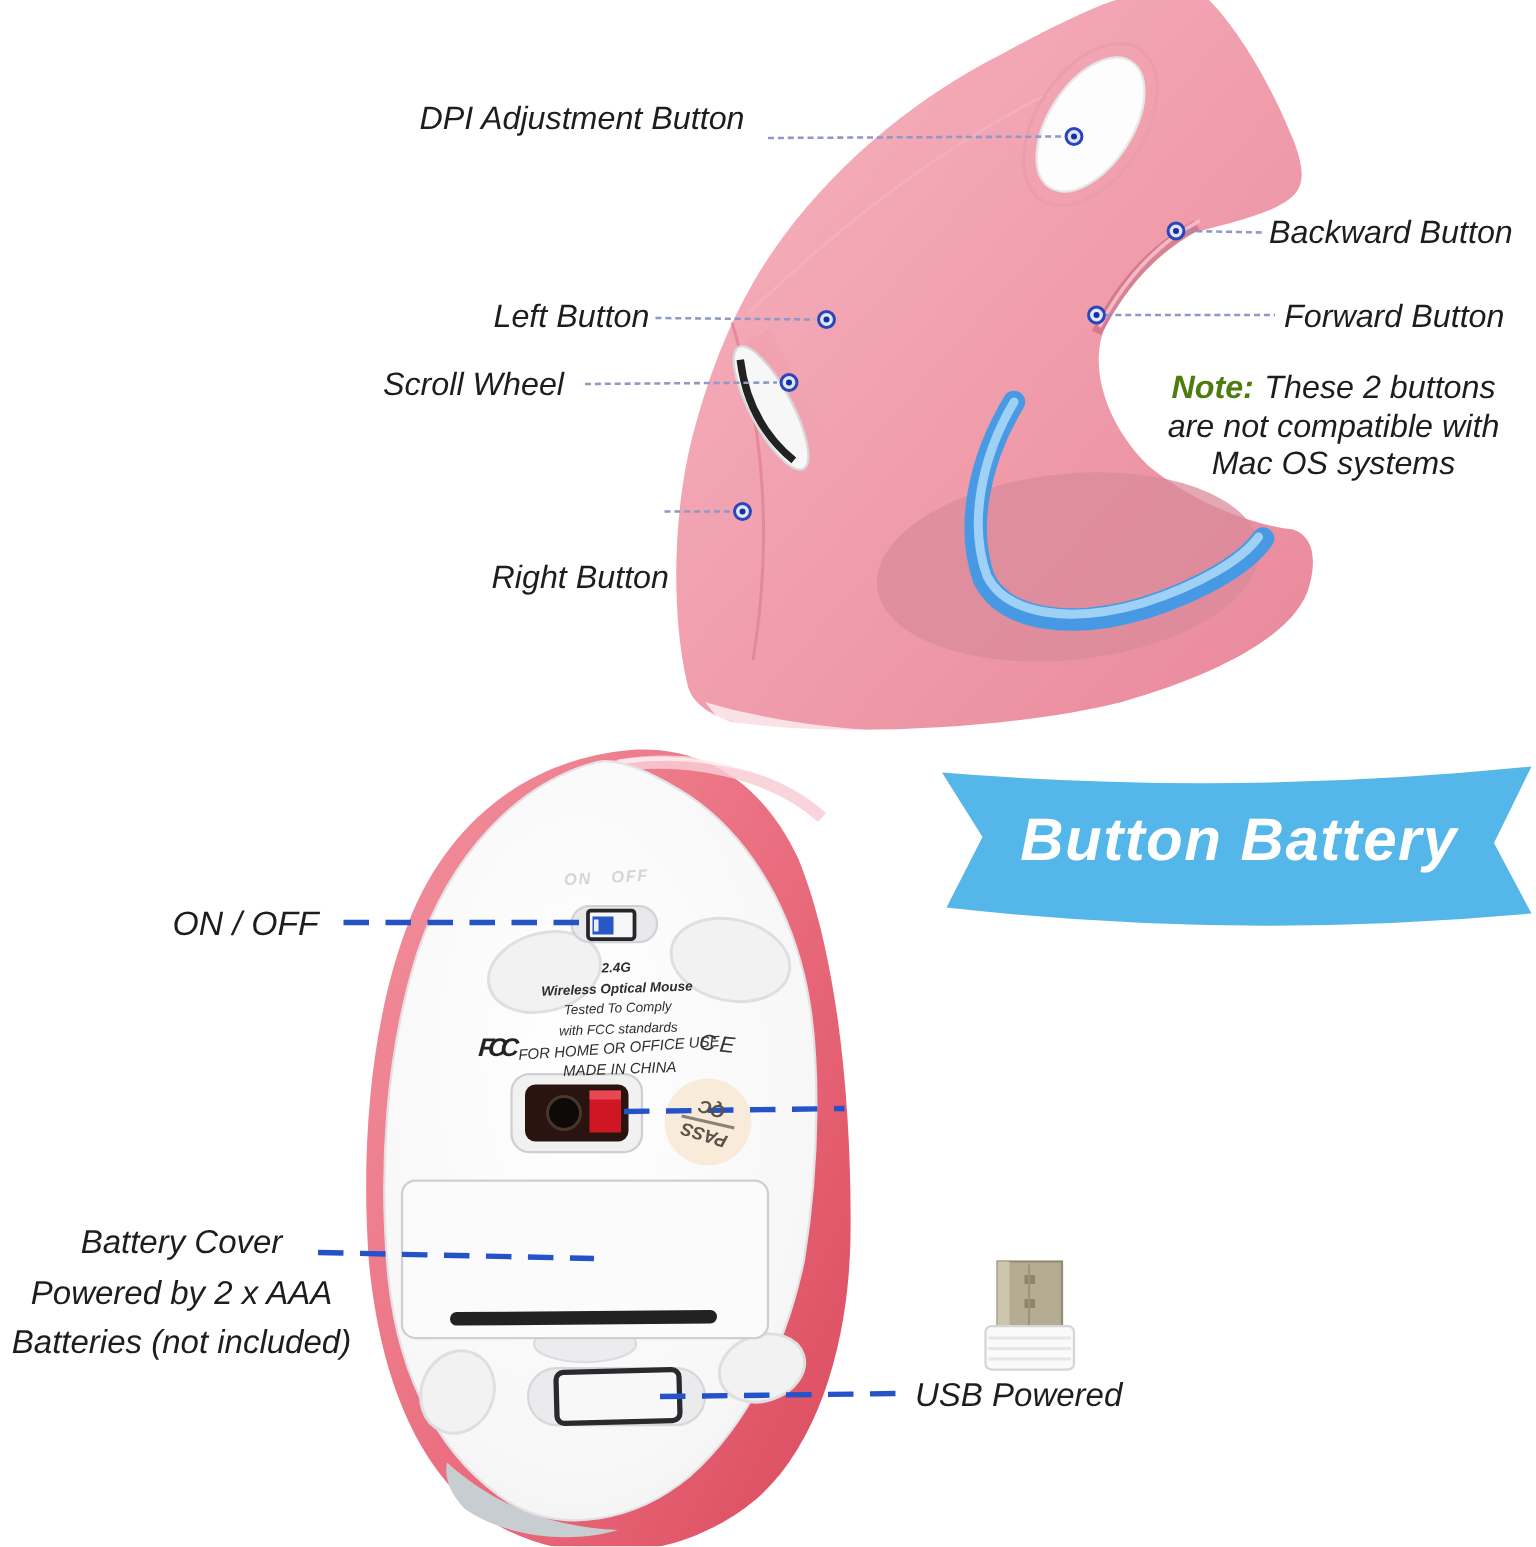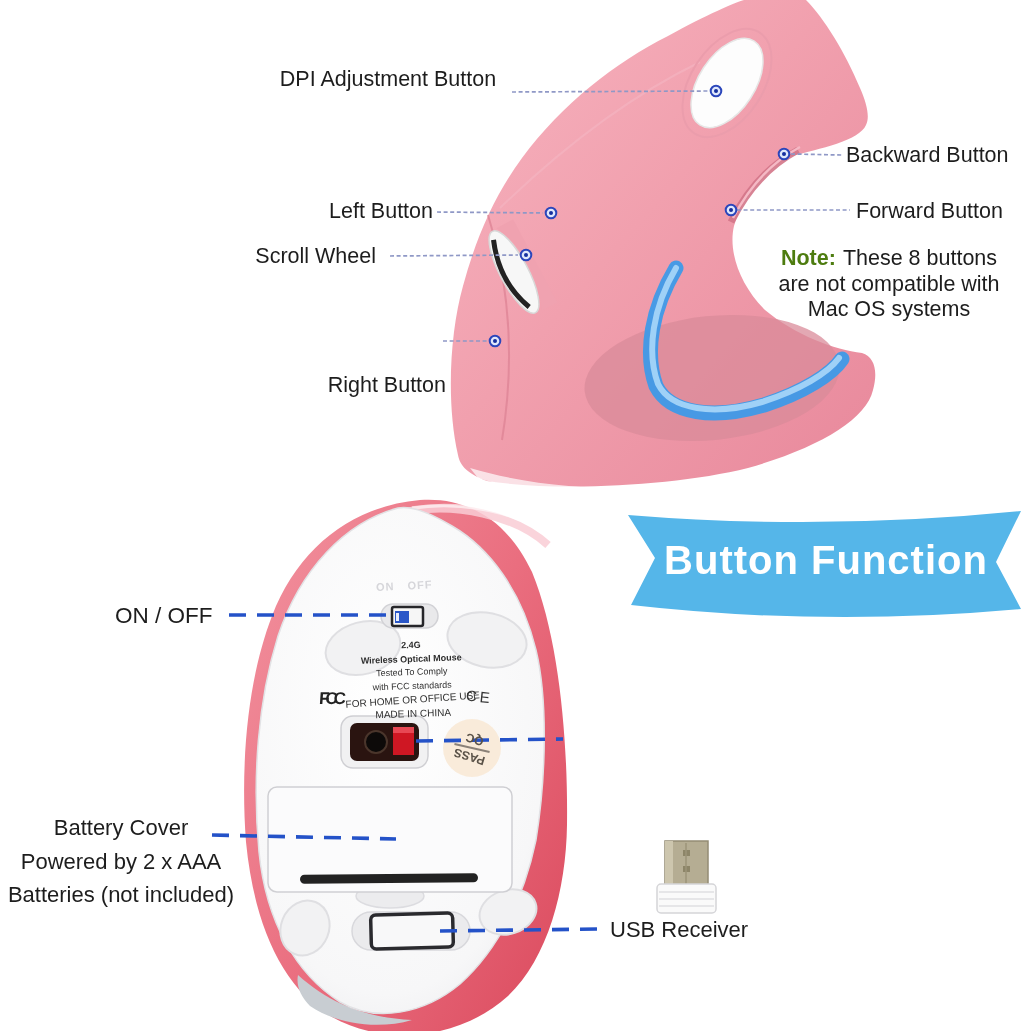--- a/index.html
+++ b/index.html
@@ -1,18 +1,18 @@
 <!DOCTYPE html>
 <html><head>
 <meta charset="utf-8">
 <style>
   html,body { margin:0; padding:0; background:#fff; }
   .canvas {
     position:relative; width:1024px; height:1031px; overflow:hidden;
-    background:#ffffff; font-family:"Liberation Sans", sans-serif;
+    background:#ffffff; font-family:"Liberation Sans", sans-serif;font-style:italic;
   }
   .art { position:absolute; left:0; top:0; width:1024px; height:1031px; }
   .lbl { position:absolute; font-size:21.5px; color:#1d1d1d; white-space:nowrap; line-height:1.15; }
   .lbl-b { font-size:22px; }
   .ctr { text-align:center; white-space:normal; }
   .dpi-block { left:248px; top:62px; width:280px; line-height:35px; }
   .left-btn { right:591px; top:199px; }
   .scroll-whl { right:648px; top:244px; }
   .right-btn { right:578px; top:329px;margin-top:44px; }
   .backward { left:846px; top:143px; }
@@ -239,35 +239,35 @@
   <div class="lbl dpi-block ctr">
     <div>DPI Adjustment Button</div>
   </div>
   <div class="lbl left-btn">Left Button</div>
   <div class="lbl scroll-whl">Scroll Wheel</div>
   <div class="lbl right-btn">Right Button</div>
   <div class="lbl backward">Backward Button</div>
   <div class="lbl forward">Forward Button</div>
   <div class="lbl note-block ctr">
     <div>
-      <span class="note-red">Note:</span><span>These 8 buttons</span>
+      <span class="note-red">Note:</span><span>These 2 buttons</span>
     </div>
     <div>are not compatible with</div>
     <div>Mac OS systems</div>
   </div>
 
-  <div class="banner-text">Button Function</div>
+  <div class="banner-text">Button Battery</div>
 
   <div class="lbl lbl-b onoff">ON / OFF</div>
   <div class="lbl lbl-b battery-block ctr">
     <div>Battery Cover</div>
     <div>Powered by 2 x AAA</div>
     <div>Batteries (not included)</div>
   </div>
-  <div class="lbl lbl-b usb">USB Receiver</div>
+  <div class="lbl lbl-b usb">USB Powered</div>
 
   <div class="switch-marking">ON OFF</div>
   <div class="spec-block">
     <div class="s1">2.4G</div>
     <div class="s2">Wireless Optical Mouse</div>
     <div class="s3">Tested To Comply</div>
     <div class="s4">with FCC standards</div>
     <div class="s5">FOR HOME OR OFFICE USE</div>
     <div class="s6">MADE IN CHINA</div>
   </div>

